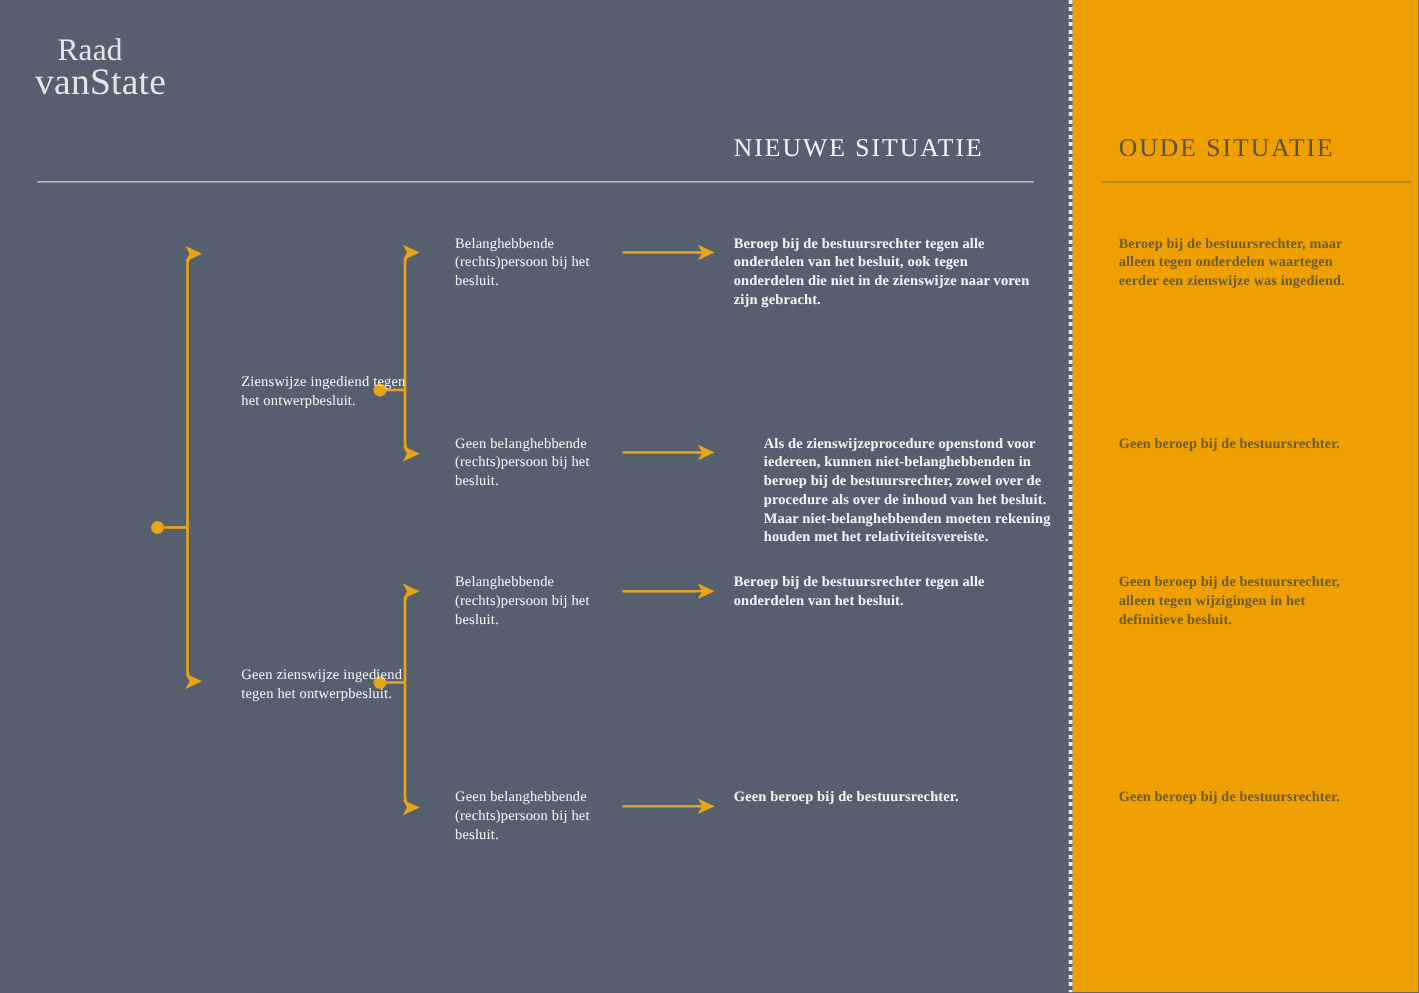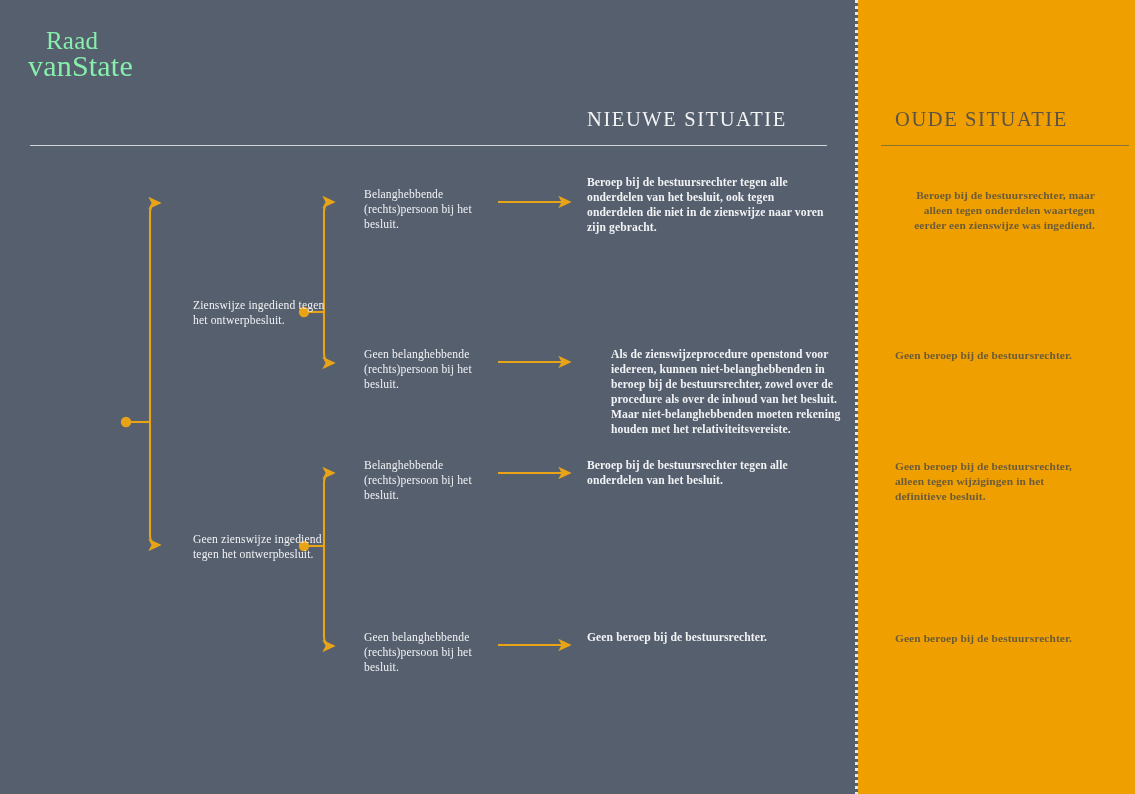--- a/index.html
+++ b/index.html
@@ -38,21 +38,21 @@
     );
     z-index: 5;
   }
 
   
   #logo {
     position: absolute;
     left: 28px;
     top: 28px;
     width: 230px;
-    color: #86efac;
+    color: #e5e5e5;
     line-height: 1.0;
   }
   #logo .l1 {
     display: block;
     font-size: 25px;
     letter-spacing: 0.2px;
     margin-left: 18px;
   }
   #logo .l2 {
     display: block;
@@ -182,23 +182,23 @@
 
 
   <div class="node" style="left:193px; top:299px; width:132px;">Zienswijze ingediend tegen het ontwerpbesluit.</div>
   <div class="node" style="left:193px; top:533px; width:132px;">Geen zienswijze ingediend tegen het ontwerpbesluit.</div>
 
   <div class="node" style="left:364px; top:188px; width:126px;">Belanghebbende (rechts)persoon bij het besluit.</div>
   <div class="node" style="left:364px; top:348px; width:126px;">Geen belanghebbende (rechts)persoon bij het besluit.</div>
   <div class="node" style="left:364px; top:459px; width:126px;">Belanghebbende (rechts)persoon bij het besluit.</div>
   <div class="node" style="left:364px; top:631px; width:126px;">Geen belanghebbende (rechts)persoon bij het besluit.</div>
 
-  <div class="outcome" style="left:587px; top:176px; width:242px;">Beroep bij de bestuursrechter tegen alle onderdelen van het besluit, ook tegen onderdelen die niet in de zienswijze naar voren zijn gebracht.</div>
+  <div class="outcome" style="left:587px; top:188px; width:242px;">Beroep bij de bestuursrechter tegen alle onderdelen van het besluit, ook tegen onderdelen die niet in de zienswijze naar voren zijn gebracht.</div>
   <div class="outcome" style="left:587px; top:348px; width:242px;margin-left:24px;">Als de zienswijzeprocedure openstond voor iedereen, kunnen niet-belanghebbenden in beroep bij de bestuursrechter, zowel over de procedure als over de inhoud van het besluit. Maar niet-belanghebbenden moeten rekening houden met het relativiteitsvereiste.</div>
   <div class="outcome" style="left:587px; top:459px; width:242px;">Beroep bij de bestuursrechter tegen alle onderdelen van het besluit.</div>
   <div class="outcome" style="left:587px; top:631px; width:242px;">Geen beroep bij de bestuursrechter.</div>
 
-  <div class="old-outcome" style="left:895px; top:188px; width:200px;text-align:right;">Beroep bij de bestuursrechter, maar alleen tegen onderdelen waartegen eerder een zienswijze was ingediend.</div>
+  <div class="old-outcome" style="left:895px; top:188px; width:200px;">Beroep bij de bestuursrechter, maar alleen tegen onderdelen waartegen eerder een zienswijze was ingediend.</div>
   <div class="old-outcome" style="left:895px; top:348px; width:200px;">Geen beroep bij de bestuursrechter.</div>
   <div class="old-outcome" style="left:895px; top:459px; width:200px;">Geen beroep bij de bestuursrechter, alleen tegen wijzigingen in het definitieve besluit.</div>
   <div class="old-outcome" style="left:895px; top:631px; width:200px;">Geen beroep bij de bestuursrechter.</div>
 
 </div>
 
 </body></html>

